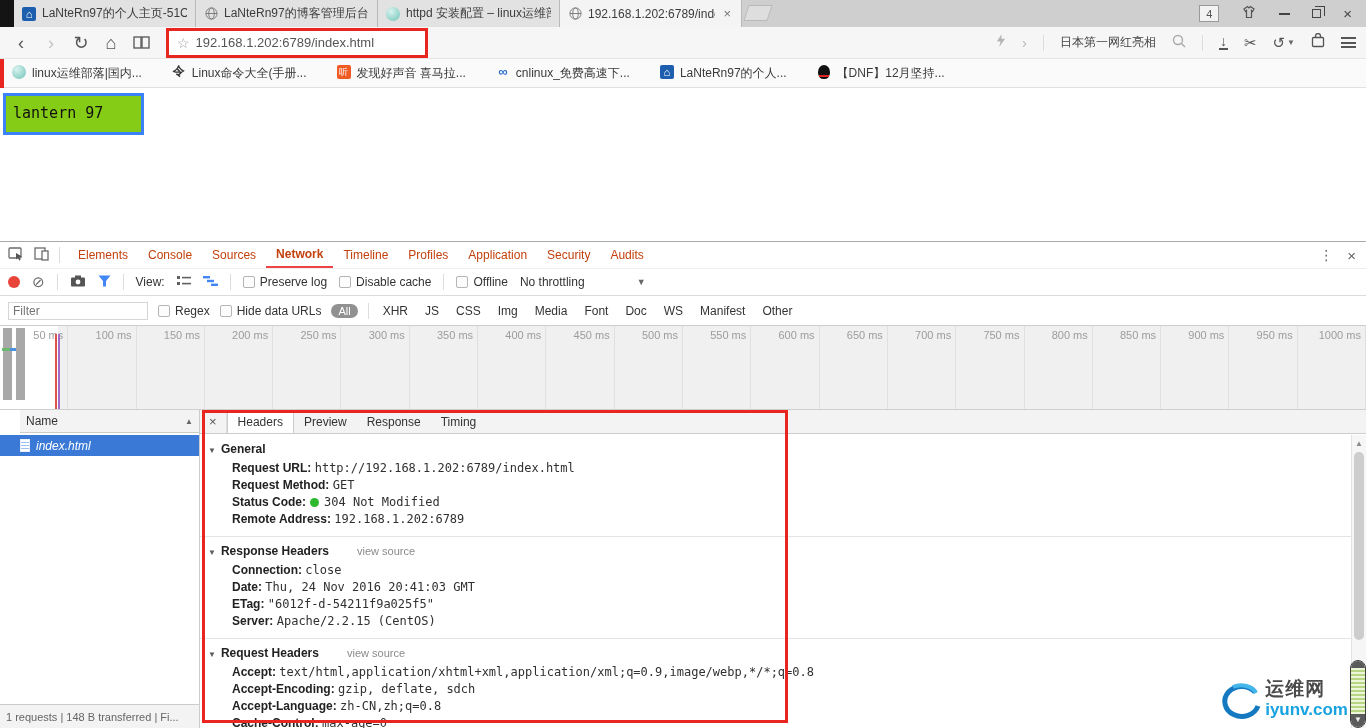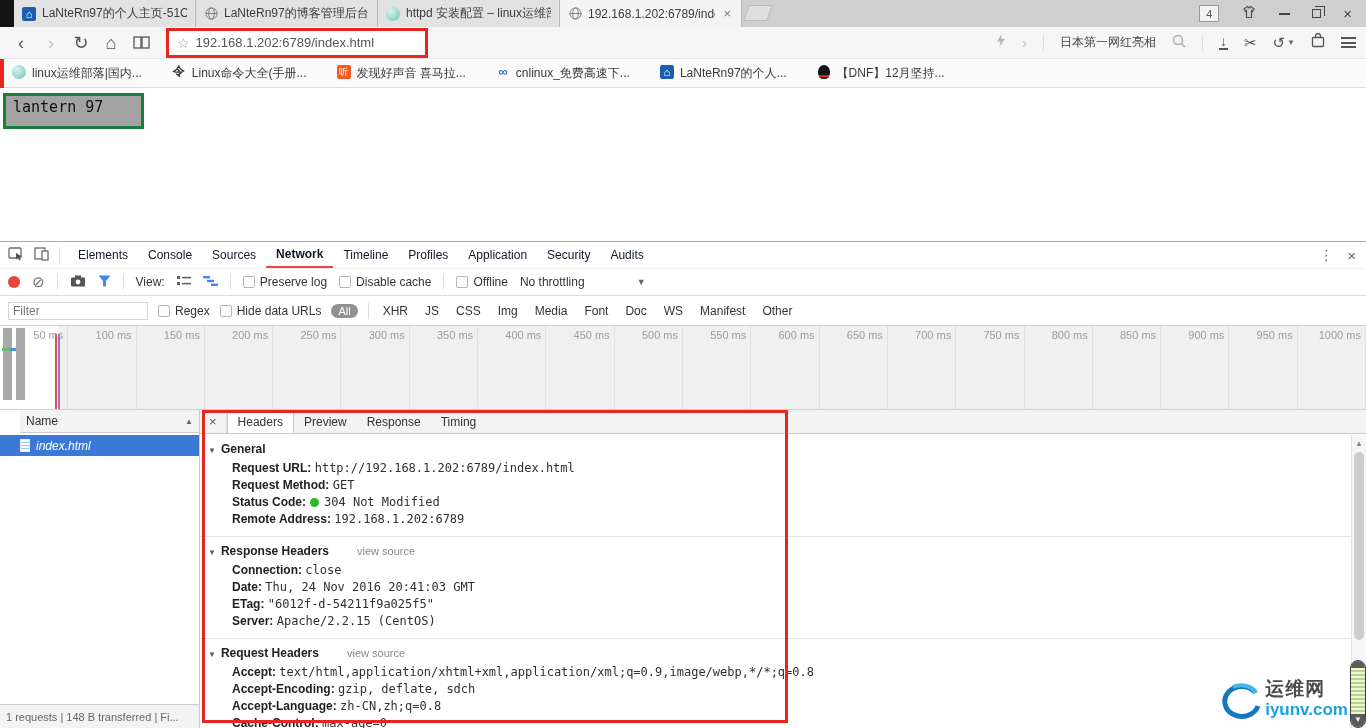--- a/index.html
+++ b/index.html
@@ -49,27 +49,27 @@
   .bm { display:flex; align-items:flex-start; gap:6px; font-size:12px; color:#3a3a3a; white-space:nowrap; }
   .bmico { width:14px; height:14px; flex:0 0 14px; display:flex; align-items:center; justify-content:center; font-size:11px; }
   .bm-ling { color:#333; font-weight:bold; font-size:12px; }
   .bm-ting { background:#f05a23; color:#fff; border-radius:2px; font-size:9px; line-height:14px; text-align:center; width:14px; }
   .bm-inf { color:#2a6fd3; font-weight:bold; font-size:13px; }
   .bm-qq { width:12px; height:14px; background:#111; border-radius:50% 50% 45% 45%; position:relative; }
   .bm-qq:before { content:""; position:absolute; left:1px; right:1px; bottom:2px; height:2px; background:#e02424; }
 
   
   .page { height:153px; background:#fff; position:relative; flex:0 0 153px; }
-  .lantern-box { position:absolute; left:3px; top:5px; border:3px solid #15803d; padding:2px 38px 10px 7px; font-family:"DejaVu Sans Mono", monospace; font-size:15px; color:#111; background:#a3a3a3; }
+  .lantern-box { position:absolute; left:3px; top:5px; border:3px solid #3b82f6; padding:8px 38px 10px 7px; font-family:"DejaVu Sans Mono", monospace; font-size:15px; color:#111; background:#84cc16; }
 
   
   .devtools { flex:1; border-top:1px solid #a8a8a8; display:flex; flex-direction:column; background:#fff; font-size:12px; color:#333; }
   .dt-tabs { height:26px; flex:0 0 26px; display:flex; align-items:stretch; background:#fff; }
   .dt-toolicons { display:flex; align-items:center; gap:10px; padding:0 8px; }
-  .dt-tab { display:flex; align-items:center; padding:0 10px; color:#0f172a; position:relative; }
+  .dt-tab { display:flex; align-items:center; padding:0 10px; color:#c2410c; position:relative; }
   .dt-tab.active { border-bottom:2px solid #ef4444;font-weight:bold; }
   .dt-right { margin-left:auto; display:flex; align-items:center; gap:14px; padding-right:10px; color:#666; }
   .kebab { font-size:14px; }
   .dt-close { font-size:15px; }
 
   .dt-toolbar { height:28px; flex:0 0 28px; border-top:1px solid #eee; border-bottom:1px solid #dcdcdc; display:flex; align-items:center; gap:12px; padding-left:8px; }
   .rec-dot { width:12px; height:12px; border-radius:50%; background:#e8443a; }
   .clear-ico { font-size:15px; color:#6b6b6b; line-height:12px; }
   .cb { width:12px; height:12px; border:1px solid #b5b5b5; background:#fcfcfc; border-radius:2px; display:inline-block; }
   .tb-item { display:flex; align-items:center; gap:5px; }

